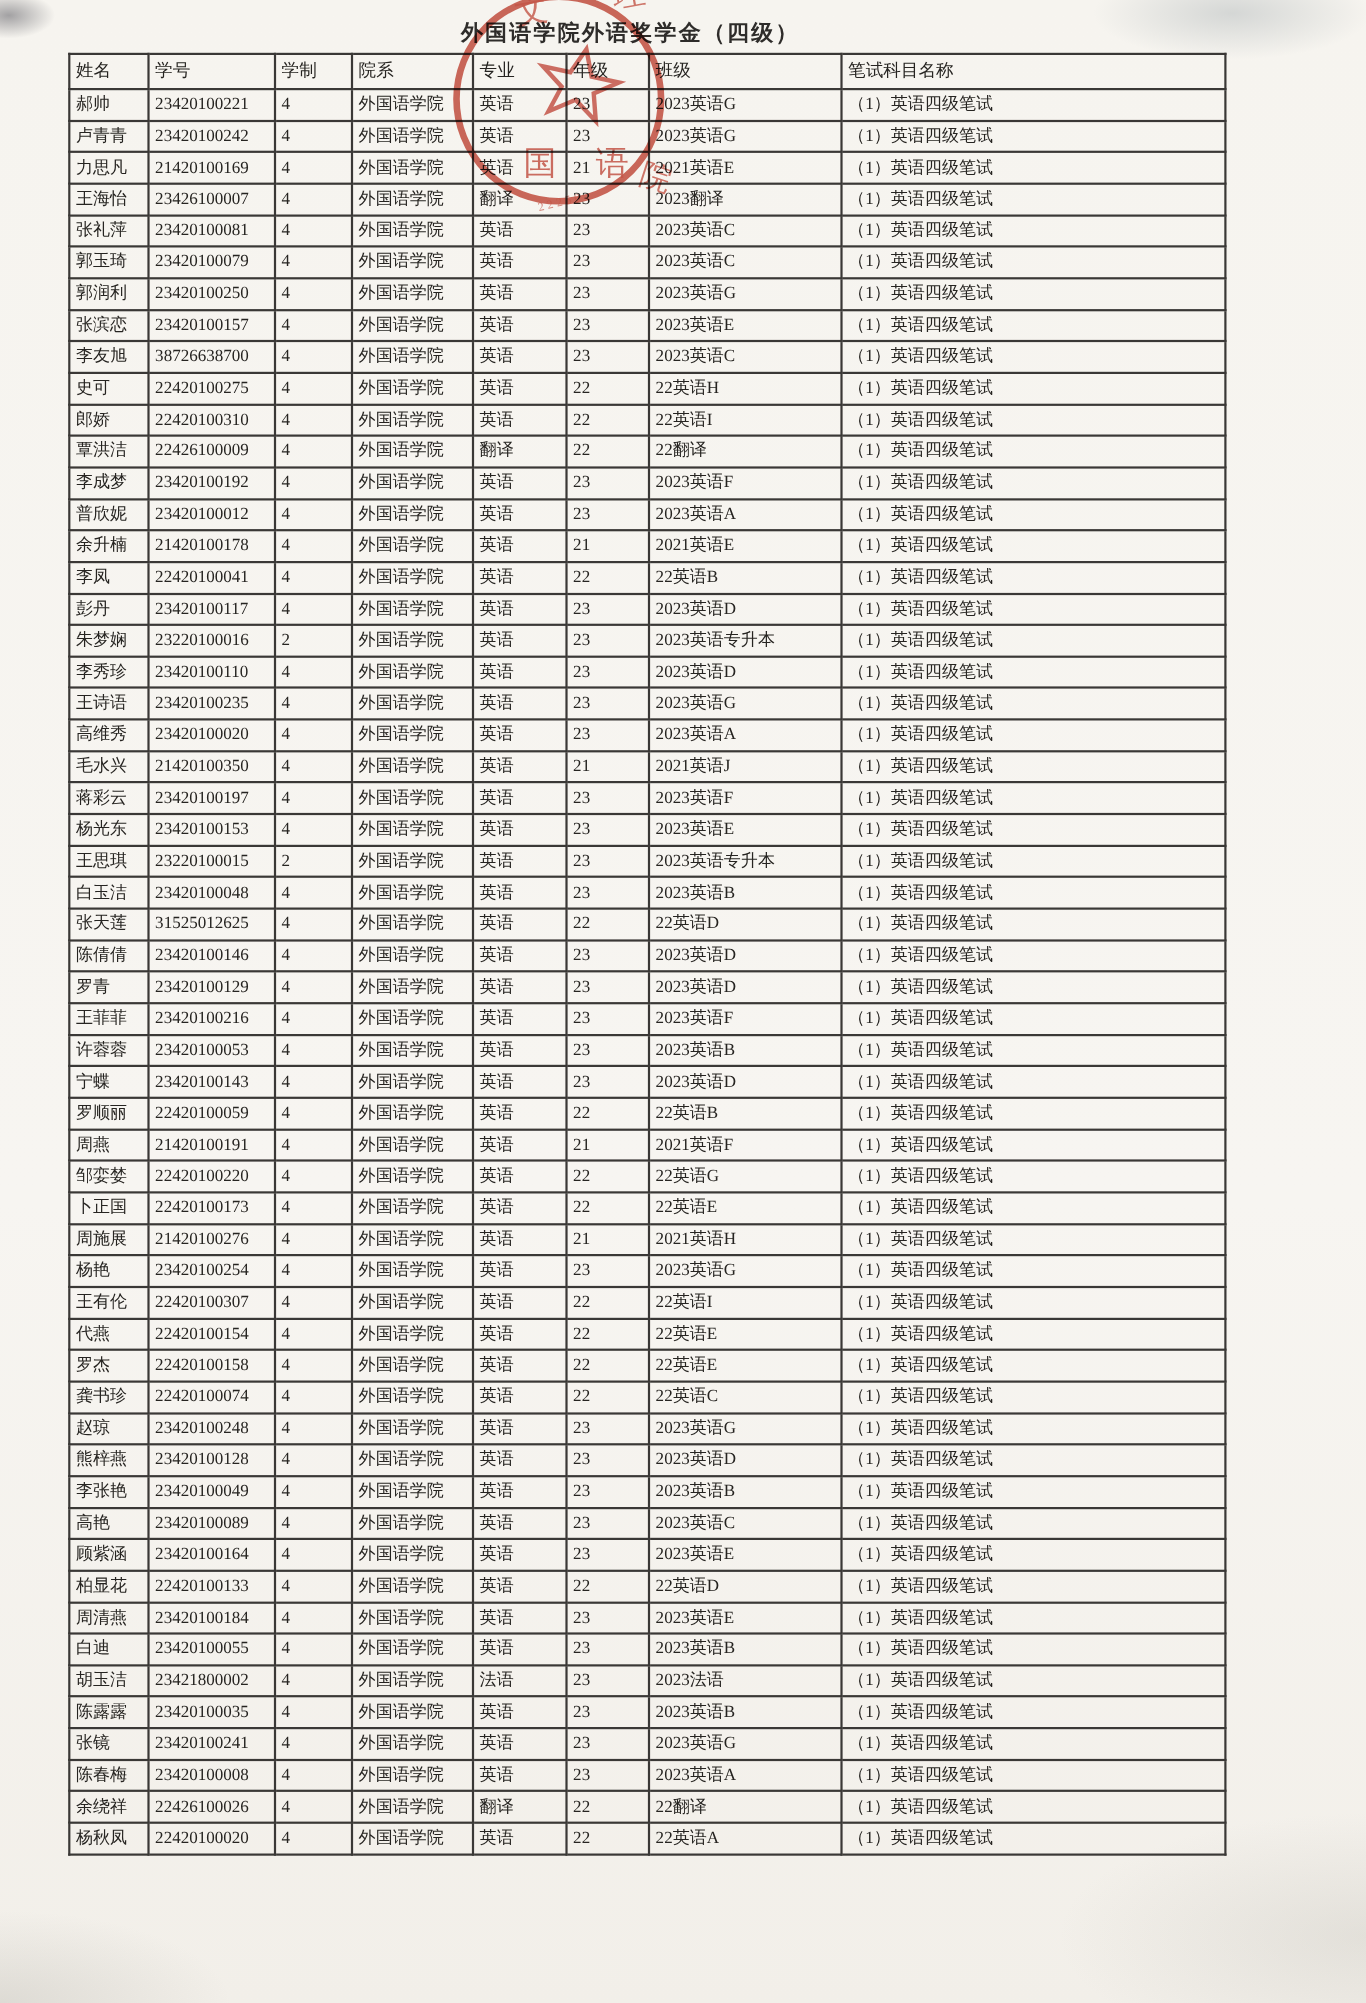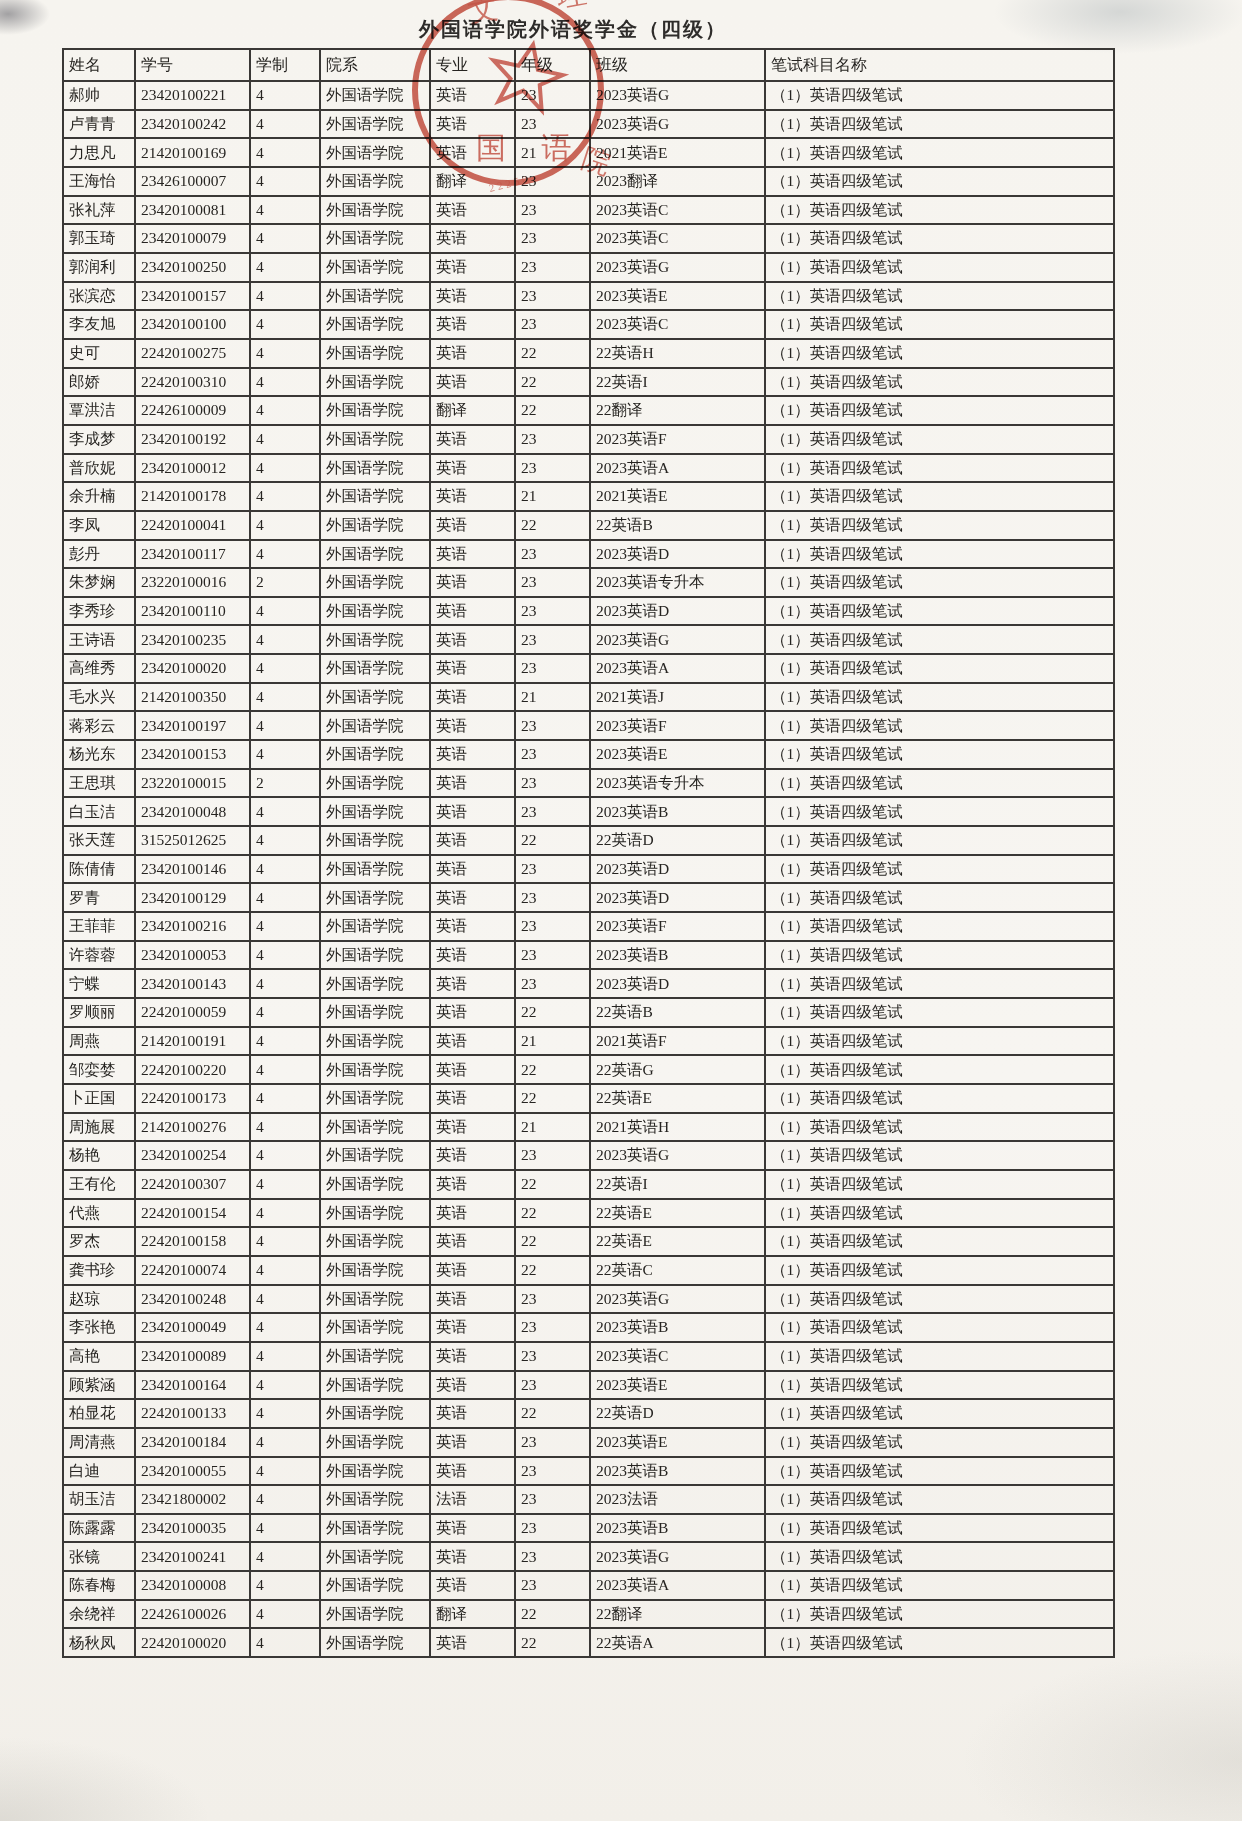--- a/index.html
+++ b/index.html
@@ -150,21 +150,21 @@
           <td>23420100157</td>
           <td>4</td>
           <td>外国语学院</td>
           <td>英语</td>
           <td>23</td>
           <td>2023英语E</td>
           <td>（1）英语四级笔试</td>
         </tr>
         <tr>
           <td>李友旭</td>
-          <td>23420100100</td>
+          <td>38726638700</td>
           <td>4</td>
           <td>外国语学院</td>
           <td>英语</td>
           <td>23</td>
           <td>2023英语C</td>
           <td>（1）英语四级笔试</td>
         </tr>
         <tr>
           <td>史可</td>
           <td>22420100275</td>
@@ -496,20 +496,30 @@
           <td>（1）英语四级笔试</td>
         </tr>
         <tr>
           <td>赵琼</td>
           <td>23420100248</td>
           <td>4</td>
           <td>外国语学院</td>
           <td>英语</td>
           <td>23</td>
           <td>2023英语G</td>
+          <td>（1）英语四级笔试</td>
+        </tr>
+        <tr>
+          <td>熊梓燕</td>
+          <td>23420100128</td>
+          <td>4</td>
+          <td>外国语学院</td>
+          <td>英语</td>
+          <td>23</td>
+          <td>2023英语D</td>
           <td>（1）英语四级笔试</td>
         </tr>
         <tr>
           <td>李张艳</td>
           <td>23420100049</td>
           <td>4</td>
           <td>外国语学院</td>
           <td>英语</td>
           <td>23</td>
           <td>2023英语B</td>

